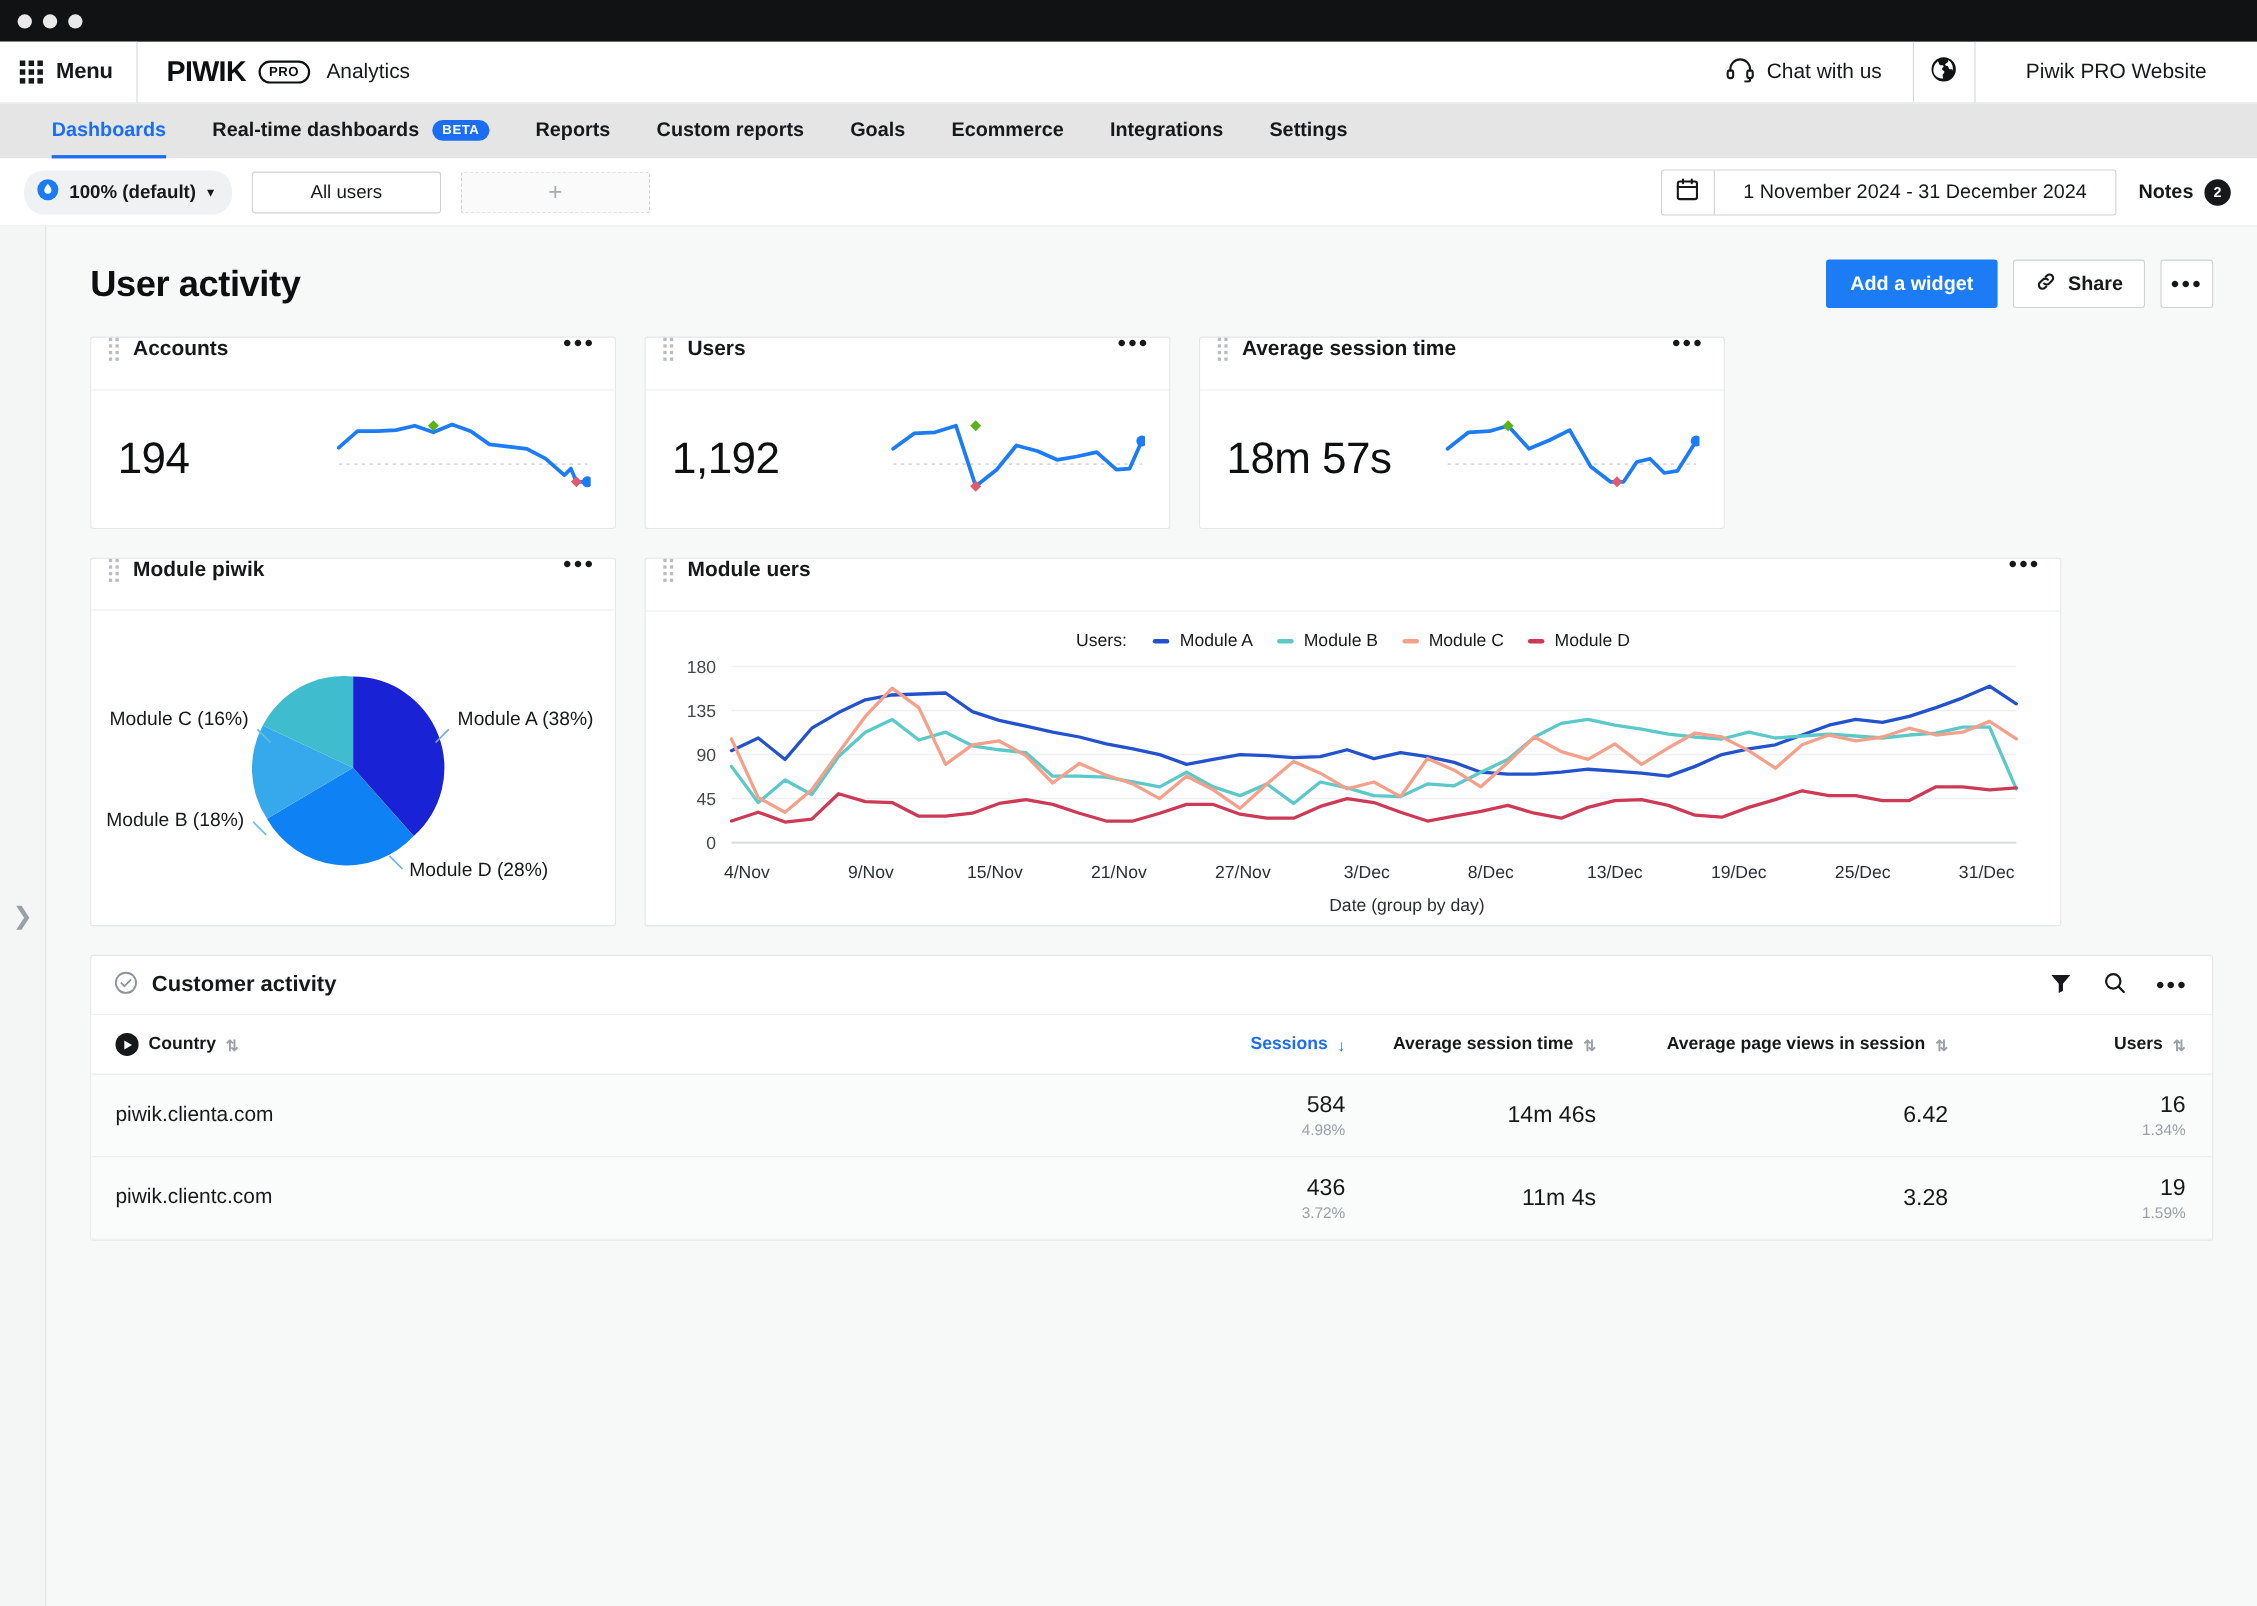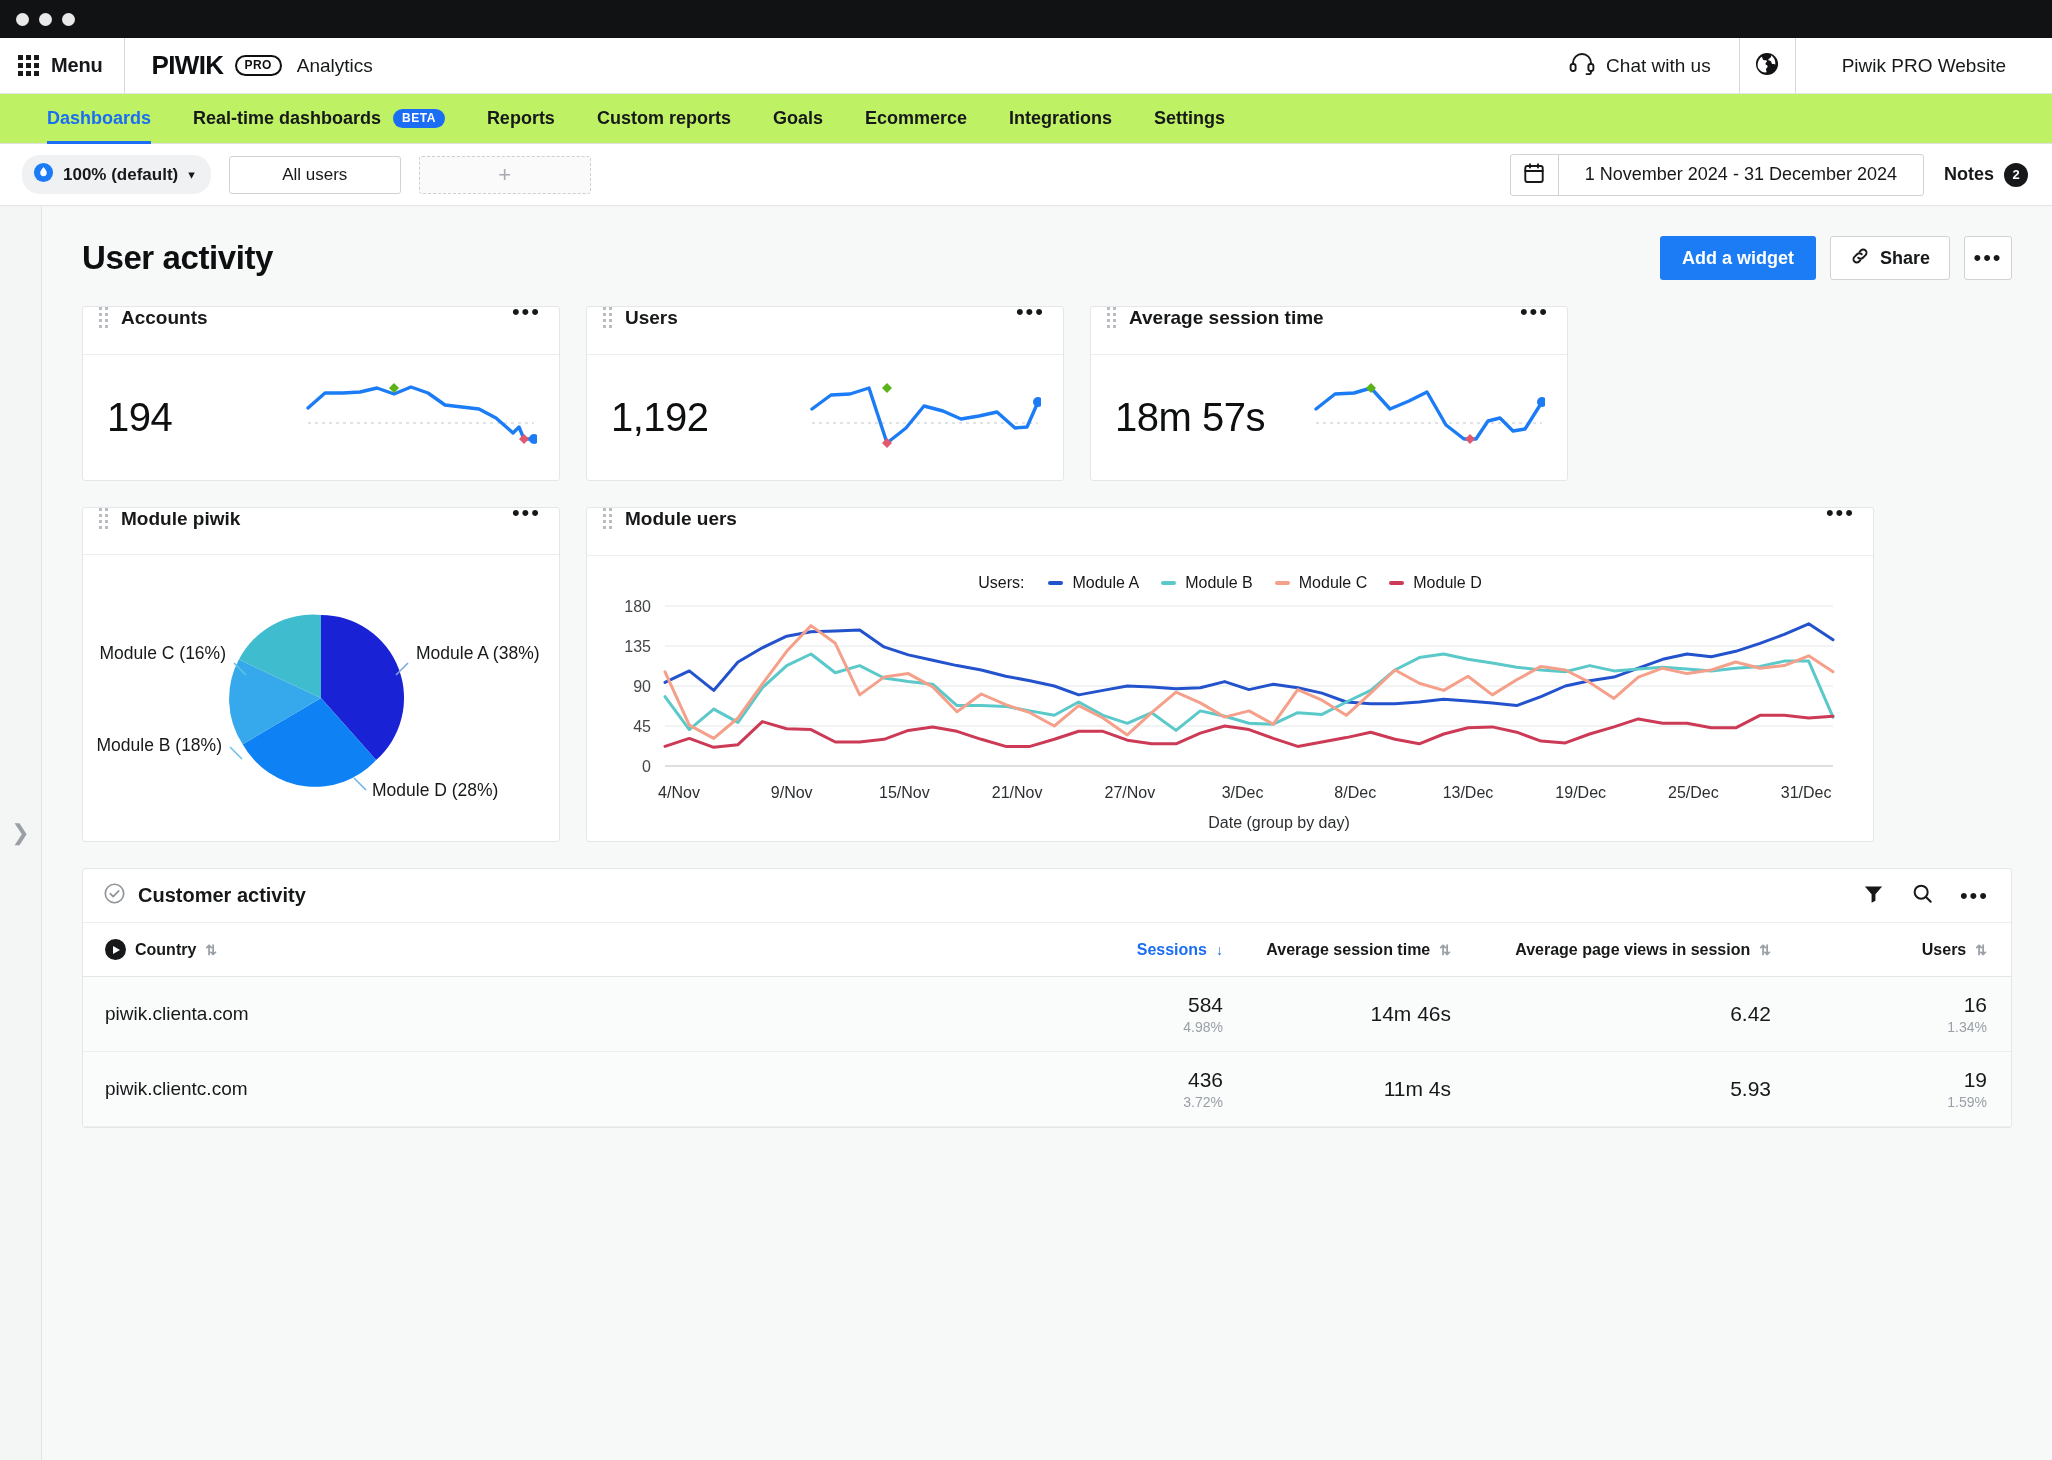--- a/index.html
+++ b/index.html
@@ -60,21 +60,21 @@
     width: 56px; display: flex; align-items: center; justify-content: center;
     border-right: 1px solid #d6d8da; cursor: pointer;
   }
   .site-name {
     display: flex; align-items: center; padding: 0 46px;
     font-size: 19px; color: #16181a; cursor: pointer; white-space: nowrap;
   }
 
   
   .navbar {
-    height: 50px; background: #bef264; border-bottom: 1px solid #dfe1e3;
+    height: 50px; background: #e5e5e5; border-bottom: 1px solid #dfe1e3;
     display: flex; align-items: stretch; padding-left: 26px; flex-shrink: 0;
   }
   .navtab {
     display: flex; align-items: center; gap: 12px; padding: 0 21px;
     font-size: 18px; font-weight: 700; color: #16181a; cursor: pointer; position: relative;
   }
   .navtab.active { color: #1b6ef3; }
   .navtab.active:after {
     content: ""; position: absolute; left: 21px; right: 21px; bottom: -1px; height: 3px; background: #1b6ef3;
   }
@@ -661,21 +661,21 @@
                       <div class="cell-sub">3.72%</div>
                     </div>
                 </td>
                 <td class="col-ast">
                   <div class="cell">
                       <div class="cell-main">11m 4s</div>
                     </div>
                 </td>
                 <td class="col-apv">
                   <div class="cell">
-                      <div class="cell-main">5.93</div>
+                      <div class="cell-main">3.28</div>
                     </div>
                 </td>
                 <td class="col-users">
                   <div class="cell">
                       <div class="cell-main">19</div>
                       <div class="cell-sub">1.59%</div>
                     </div>
                 </td>
               </tr>
             </tbody>

